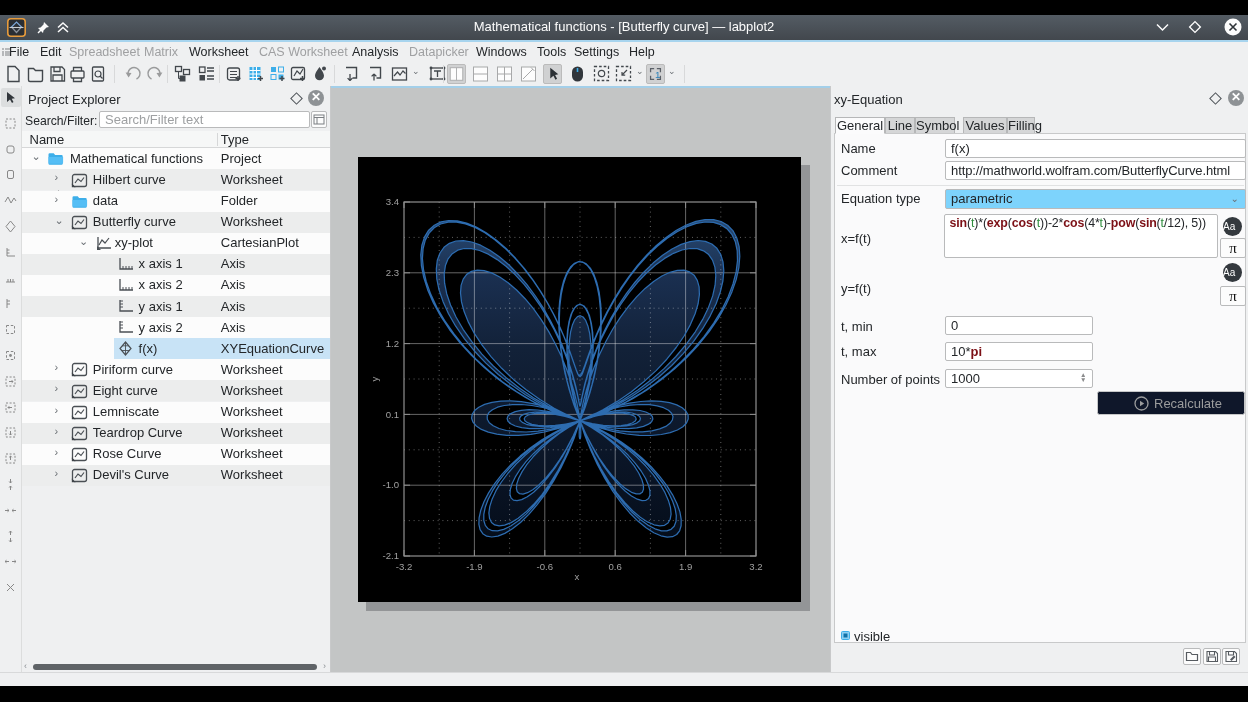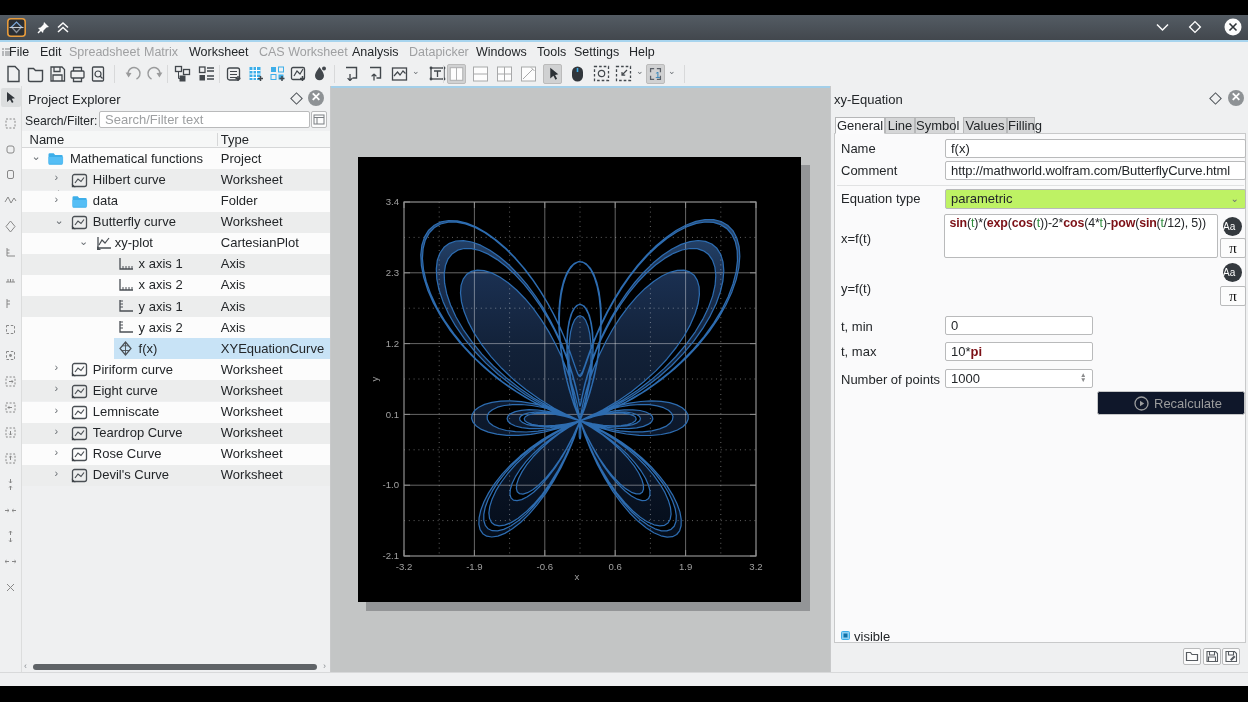--- a/index.html
+++ b/index.html
@@ -42,21 +42,21 @@
 #rdock{position:absolute;left:830px;top:0;width:418px;height:586px;background:#eff0f1;border-left:1px solid #c8c9ca}
 #rdock .dtitle{position:absolute;left:3px;top:6px;font-size:13px;color:#232629}
 #tabs{position:absolute;left:4px;top:31px;height:17px;font-size:13px}
 .tab{position:absolute;top:0;height:17px;background:#d5d6d7;border:1px solid #b6b7b8;text-align:center;line-height:15px;color:#232629}
 .tab.act{background:#fbfbfc;border-bottom:1px solid #fbfbfc;z-index:2}
 #form{position:absolute;left:3px;top:47px;width:412px;height:510px;background:#fafafb;border:1px solid #c8c9ca}
 .flbl{position:absolute;left:6px;font-size:13px;color:#232629}
 .finput{position:absolute;background:#fff;border:1px solid #b9babb;border-radius:2px;font-size:13px;color:#232629;padding:1px 0 0 5px;white-space:nowrap;overflow:hidden}
 .fn{color:#7c1016;font-weight:bold}
 .vt{color:#2d8c3c}
-.combo{position:absolute;background:#bef264;border:1px solid #b9babb;border-radius:2px;font-size:13px;color:#232629;padding:1.5px 0 0 5px}
+.combo{position:absolute;background:#7dd3fc;border:1px solid #b9babb;border-radius:2px;font-size:13px;color:#232629;padding:1.5px 0 0 5px}
 .aabtn{position:absolute;width:19px;height:19px;border-radius:10px;background:#34393e;color:#fff;font-size:10px;line-height:19px}
 .pibtn{position:absolute;width:26px;height:20px;background:#fcfcfc;border:1px solid #b9babb;border-radius:2px;text-align:center;font-family:"Liberation Serif",serif;font-size:15px;line-height:18px;color:#111}
 #recalc{position:absolute;left:262px;top:256.5px;width:148px;height:24.5px;background:#0f172a;border:1px solid #c6c7c8;border-radius:2.5px;color:#9b9c9d;font-size:13px;text-align:center;line-height:23px}
 #visrow{position:absolute;left:6px;top:495px;font-size:13px;color:#232629}
 .minibtn{position:absolute;top:562px;width:18px;height:17px;background:#fcfcfc;border:1px solid #b9babb;border-radius:2px}
 #statusbar{position:absolute;left:0;top:672px;width:1248px;height:14px;background:#eff0f1;border-top:1px solid #d8d9da}
 .tsep{position:absolute;top:3px;width:1px;height:18px;background:#d8d9da}
 </style></head>
 <body>
 <div id="page">
@@ -67,20 +67,21 @@
         <path d="M5 9.5 L9.5 14.5 L14 9.5" fill="none" stroke="#8a9099" stroke-width="1.2"></path>
         <path d="M2.5 9.5 h14" stroke="#c9cdd1" stroke-width="1.1"></path>
       </svg>
  <svg style="position:absolute;left:37px;top:6px" width="13" height="13" viewBox="0 0 13 13">
         <path d="M7 1 L12 6 L9.5 6.5 L6.5 9.5 L6 12 L1 7 L3.5 6.5 L6.5 3.5 Z" fill="#fcfcfc"></path>
         <path d="M1 12 L4 9" stroke="#fcfcfc" stroke-width="1.4"></path>
       </svg>
  <svg style="position:absolute;left:56px;top:6px" width="14" height="13" viewBox="0 0 14 13">
         <path d="M2 6.5 L7 2 L12 6.5 M2 11 L7 6.5 L12 11" fill="none" stroke="#fcfcfc" stroke-width="1.5"></path>
       </svg>
+ <span class="title">Mathematical functions - [Butterfly curve] — labplot2</span>
  <svg style="position:absolute;left:1156px;top:8px" width="13" height="9" viewBox="0 0 13 9">
         <path d="M1 1.5 L6.5 7 L12 1.5" fill="none" stroke="#fcfcfc" stroke-width="1.5"></path>
       </svg>
  <svg style="position:absolute;left:1188px;top:5px" width="14" height="14" viewBox="0 0 14 14">
         <rect x="3.2" y="3.2" width="7.6" height="7.6" fill="none" stroke="#fcfcfc" stroke-width="1.4" transform="rotate(45 7 7)"></rect>
       </svg>
  <svg style="position:absolute;left:1224px;top:3px" width="18" height="18" viewBox="0 0 18 18">
         <circle cx="9" cy="9" r="8.5" fill="#fcfcfc"></circle>
         <path d="M5.5 5.5 L12.5 12.5 M12.5 5.5 L5.5 12.5" stroke="#2e3338" stroke-width="1.6"></path>
       </svg>

